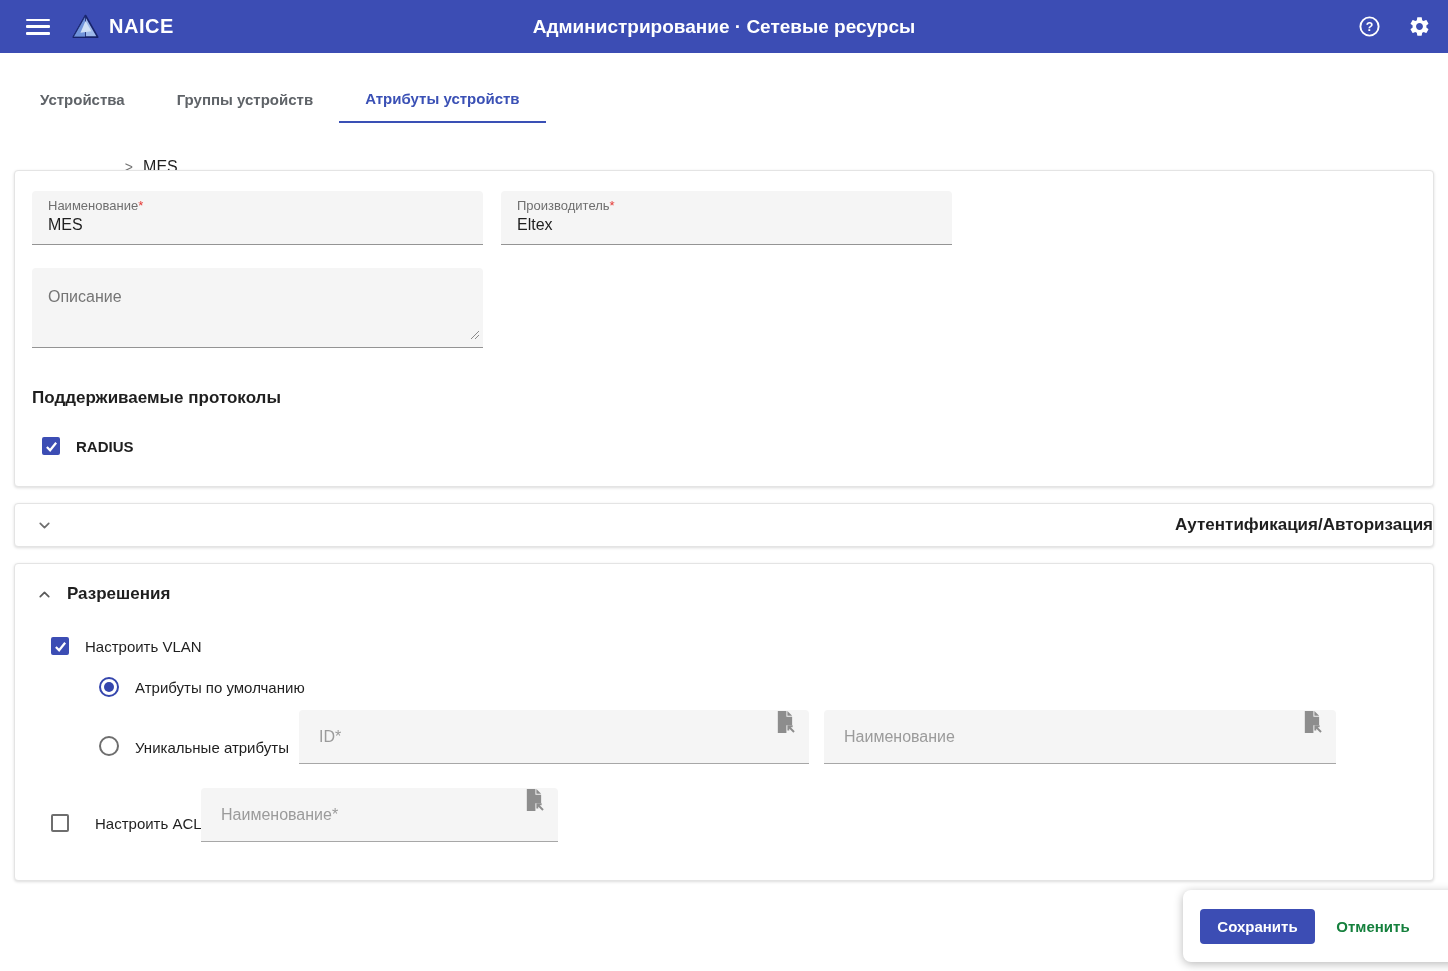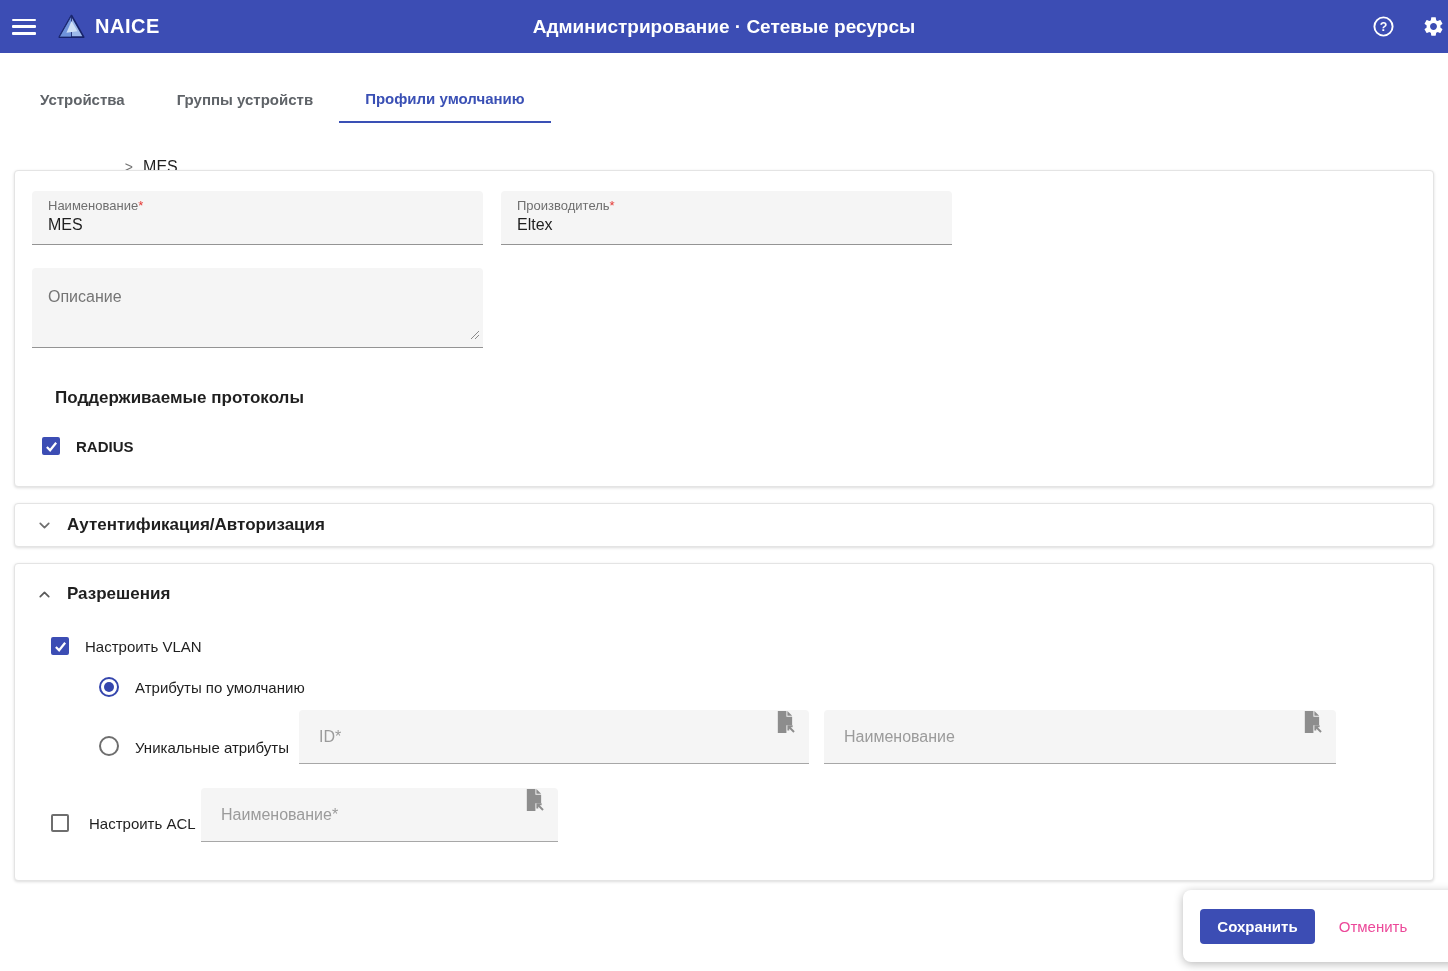--- a/index.html
+++ b/index.html
@@ -5,21 +5,21 @@
   * { box-sizing: border-box; margin: 0; padding: 0; }
   html,body { width:1448px; height:971px; }
   body {
     font-family: "Liberation Sans", "DejaVu Sans", sans-serif;
     background:#ffffff; color:#1f1f1f; position:relative; overflow:hidden;
   }
 
   
   .appbar {
     position:absolute; top:0; left:0; width:1448px; height:53px;
-    background:#3c4db4; display:flex; align-items:center; padding:0 2px;
+    background:#3c4db4; display:flex; align-items:center; padding:0 16px;
     color:#fff; z-index:10;
   }
   .hamburger { width:24px; height:16px; display:flex; flex-direction:column; justify-content:space-between; cursor:pointer; margin-left:10px; }
   .hamburger span { display:block; height:2.5px; background:#fff; border-radius:1px; }
   .logo { margin-left:22px; display:flex; align-items:center; }
   .app-name { font-size:20px; font-weight:bold; letter-spacing:.5px; margin-left:10px; }
   .appbar-title {
     position:absolute; left:0; right:0; text-align:center;
     font-size:19px; font-weight:bold; pointer-events:none;
   }
@@ -40,21 +40,21 @@
   .crumb-sep { color:#757575; font-size:14px; }
   .crumb-current { color:#1f1f1f; }
 
   
   .card {
     position:absolute; left:14px; width:1420px; background:#fff;
     border:1px solid #e4e4e4; border-radius:4px;
     box-shadow:0 1px 3px rgba(0,0,0,.14);
   }
   .card-main  { top:170px; height:317px; }
-  .card-auth  { top:503px; height:44px; display:flex; align-items:center; padding-left:21px; gap:14px; cursor:pointer; }
+  .card-auth  { top:503px; height:44px; display:flex; align-items:center; padding-left:21px; gap:14px; cursor:pointer;justify-content:space-between; }
   .card-perm  { top:563px; height:318px; }
 
   .section-title { font-size:17px; font-weight:bold; color:#1f1f1f; }
 
   
   .tf {
     position:absolute; background:#f5f5f5; border-bottom:1px solid #949494;
     border-radius:4px 4px 0 0; padding:7px 16px 0;
   }
   .tf .tf-label { display:block; font-size:13px; color:#6f6f6f; }
@@ -104,22 +104,22 @@
     position:absolute; left:1183px; top:890px; width:280px; height:72px;
     background:#fff; border-radius:8px; box-shadow:0 2px 10px rgba(0,0,0,.28);
   }
   .btn-save {
     position:absolute; left:17px; top:19px; width:115px; height:35px;
     background:#3c4db4; color:#fff; border:0; border-radius:4px;
     font-family:inherit; font-size:15px; font-weight:bold; cursor:pointer;
   }
   .btn-cancel {
     position:absolute; left:140px; top:19px; width:100px; height:35px;
-    background:transparent; color:#ec4899; border:0;
-    font-family:inherit; font-size:15px; font-weight:normal; cursor:pointer;
+    background:transparent; color:#15803d; border:0;
+    font-family:inherit; font-size:15px; font-weight:bold; cursor:pointer;
   }
 </style>
 </head>
 <body>
 
 <header class="appbar">
   <div class="hamburger">
     <span></span>
       <span></span>
       <span></span>
@@ -144,21 +144,21 @@
       <svg width="23" height="23" viewBox="0 0 24 24" fill="#fff">
         <path d="M19.14,12.94c0.04-0.3,0.06-0.61,0.06-0.94c0-0.32-0.02-0.64-0.07-0.94l2.03-1.58c0.18-0.14,0.23-0.41,0.12-0.61l-1.92-3.32c-0.12-0.22-0.37-0.29-0.59-0.22l-2.39,0.96c-0.5-0.38-1.03-0.7-1.62-0.94L14.4,2.81c-0.04-0.24-0.24-0.41-0.48-0.41h-3.84c-0.24,0-0.43,0.17-0.47,0.41L9.25,5.35C8.66,5.59,8.12,5.92,7.63,6.29L5.24,5.33c-0.22-0.08-0.47,0-0.59,0.22L2.74,8.87C2.62,9.08,2.66,9.34,2.86,9.48l2.03,1.58C4.84,11.36,4.8,11.69,4.8,12s0.02,0.64,0.07,0.94l-2.03,1.58c-0.18,0.14-0.23,0.41-0.12,0.61l1.92,3.32c0.12,0.22,0.37,0.29,0.59,0.22l2.39-0.96c0.5,0.38,1.03,0.7,1.62,0.94l0.36,2.54c0.05,0.24,0.24,0.41,0.48,0.41h3.84c0.24,0,0.44-0.17,0.47-0.41l0.36-2.54c0.59-0.24,1.13-0.56,1.62-0.94l2.39,0.96c0.22,0.08,0.47,0,0.59-0.22l1.92-3.32c0.12-0.22,0.07-0.47-0.12-0.61L19.14,12.94z M12,15.6c-1.98,0-3.6-1.62-3.6-3.6s1.62-3.6,3.6-3.6s3.6,1.62,3.6,3.6S13.98,15.6,12,15.6z"></path>
       </svg>
     </div>
   </div>
 </header>
 
 <nav class="tabbar">
   <div class="tab">Устройства</div>
   <div class="tab">Группы устройств</div>
-  <div class="tab active">Профили умолчанию</div>
+  <div class="tab active">Атрибуты устройств</div>
 </nav>
 
 <div class="breadcrumb">
   <span class="crumb-root">Все профили</span>
   <span class="crumb-sep">&gt;</span>
   <span class="crumb-current">MES</span>
 </div>
 
 <section class="card card-main">
 
@@ -175,21 +175,21 @@
   <div class="textarea-field" style="left:17px; top:97px; width:451px; height:80px;">
     <textarea placeholder="Описание" style=""></textarea>
     <span class="resize-corner">
       <svg width="10" height="10" viewBox="0 0 10 10">
         <line x1="1" y1="9" x2="9" y2="1" stroke="#8a8a8a" stroke-width="1"></line>
         <line x1="5" y1="9" x2="9" y2="5" stroke="#8a8a8a" stroke-width="1"></line>
       </svg>
     </span>
   </div>
 
-  <h2 class="section-title" style="position:absolute; left:17px; top:217px;margin-left:23px;">Поддерживаемые протоколы</h2>
+  <h2 class="section-title" style="position:absolute; left:17px; top:217px;">Поддерживаемые протоколы</h2>
 
   <div class="ctrl-row" style="left:27px; top:266px; gap:16px;font-weight:bold;">
     <span class="checkbox checked">
       <svg width="13" height="13" viewBox="0 0 14 14">
           <polyline points="2,7.5 5.5,11 12,3" fill="none" stroke="#fff" stroke-width="2.4"></polyline>
         </svg>
     </span>
     <span class="ctrl-label">RADIUS</span>
   </div>
 </section>
@@ -248,21 +248,21 @@
     <input type="text" placeholder="Наименование" style="">
     <span style="display:flex;">
       <svg width="21" height="23" viewBox="0 0 22 24">
         <path d="M4 1 h9 v6 h6 v9 h-6 v8 h-9 z" fill="#8d8d8d"></path>
         <path d="M14 1 l5 5 h-5 z" fill="#8d8d8d"></path>
         <path d="M15 17 l6 6 M15 21.5 v-4.5 h4.5" fill="none" stroke="#8d8d8d" stroke-width="2"></path>
       </svg>
     </span>
   </div>
 
-  <div class="ctrl-row" style="left:36px; top:250px; gap:20px;">
+  <div class="ctrl-row" style="left:36px; top:250px; gap:26px;">
     <span class="checkbox"></span>
     <span class="ctrl-label">Настроить ACL</span>
   </div>
 
   <div class="plain-input" style="left:186px; top:224px; width:357px; height:54px;">
     <input type="text" placeholder="Наименование*" style="">
     <span style="display:flex;">
       <svg width="21" height="23" viewBox="0 0 22 24">
         <path d="M4 1 h9 v6 h6 v9 h-6 v8 h-9 z" fill="#8d8d8d"></path>
         <path d="M14 1 l5 5 h-5 z" fill="#8d8d8d"></path>

